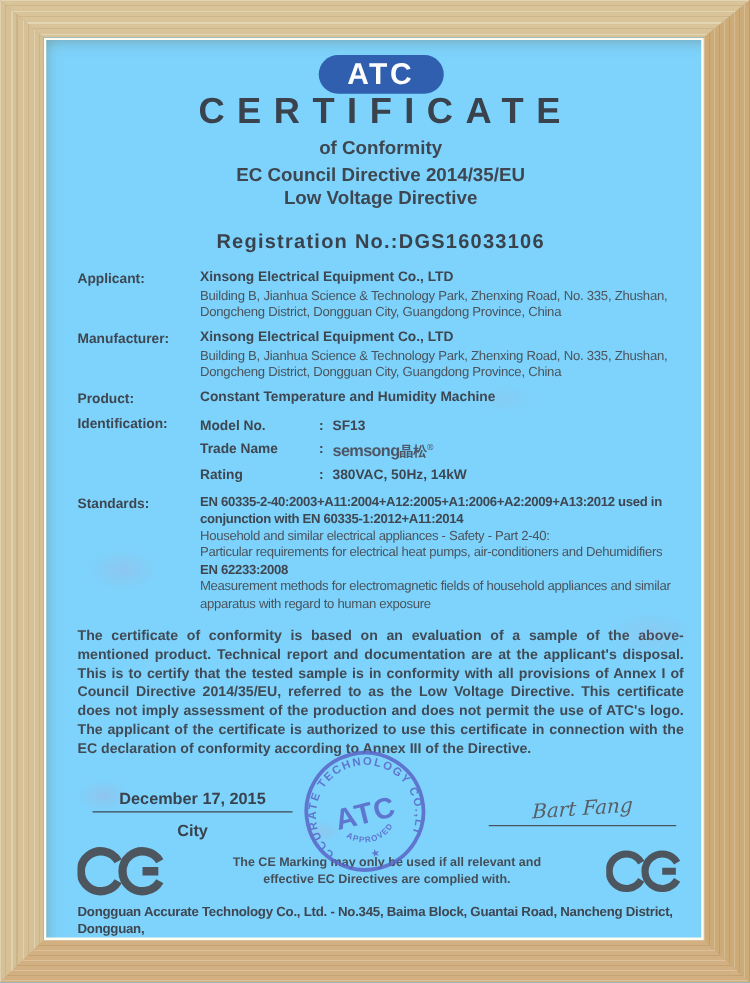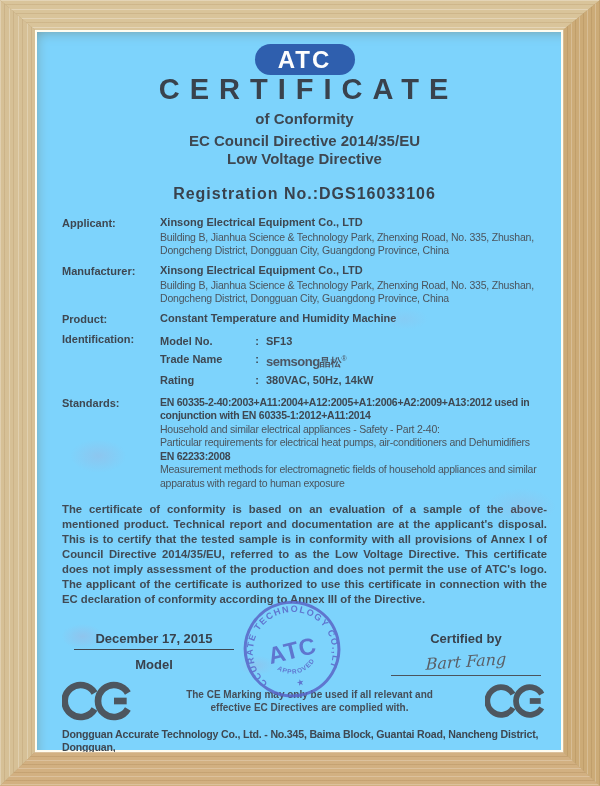--- a/index.html
+++ b/index.html
@@ -162,41 +162,40 @@
       <div class="std-line">Measurement methods for electromagnetic fields of household appliances and similar</div>
       <div class="std-line">apparatus with regard to human exposure</div>
     </div>
   </div>
 
   <div class="declaration">The certificate of conformity is based on an evaluation of a sample of the above-mentioned product. Technical report and documentation are at the applicant's disposal. This is to certify that the tested sample is in conformity with all provisions of Annex I of Council Directive 2014/35/EU, referred to as the Low Voltage Directive. This certificate does not imply assessment of the production and does not permit the use of ATC's logo. The applicant of the certificate is authorized to use this certificate in connection with the EC declaration of conformity according to Annex III of the Directive.</div>
 
   <div class="signoff">
     <div class="date-block">
       <div class="date-value">December 17, 2015</div>
-      <div class="date-label">Model</div>
+      <div class="date-label">City</div>
     </div>
 
     <div class="stamp-wrap">
       <svg width="104" height="104" viewBox="0 0 120 120">
         <circle cx="60" cy="60" r="54" fill="none" stroke="#5a66c8" stroke-width="3.5"></circle>
         <path id="ringArc" d="M 24,92 A 46,46 0 1 1 96,92" fill="none"></path>
         <text font-size="10.5" font-weight="bold" fill="#5a66c8" letter-spacing="1.6" font-family="Liberation Sans, sans-serif">
           <textPath href="#ringArc" startOffset="50%" text-anchor="middle">ACCURATE TECHNOLOGY CO.,LTD</textPath>
         </text>
         <text x="60" y="71" text-anchor="middle" font-size="27" font-weight="bold" fill="#5a66c8" letter-spacing="1" font-family="Liberation Sans, sans-serif">ATC</text>
         <path id="approvedArc" d="M 38,79 A 30,30 0 0 0 82,79" fill="none"></path>
         <text font-size="7.5" font-weight="bold" fill="#5a66c8" letter-spacing="1" font-family="Liberation Sans, sans-serif">
           <textPath href="#approvedArc" startOffset="50%" text-anchor="middle">APPROVED</textPath>
         </text>
         <text x="60" y="103" text-anchor="middle" font-size="10" fill="#5a66c8">★</text>
       </svg>
     </div>
 
     <div class="certified-block">
-      <div class="certified-label">Certified by</div>
       <div class="signature">Bart Fang</div>
       <div class="sig-line"></div>
     </div>
   </div>
 
   <div class="ce-row">
     <div class="ce-big" aria-label="CE">
       <svg width="72" height="42" viewBox="0 0 108 60">
         <g stroke="#4d565f" stroke-width="10" fill="none">
           <path d="M 48.8,18 A 24,24 0 1 0 48.8,42"></path>

